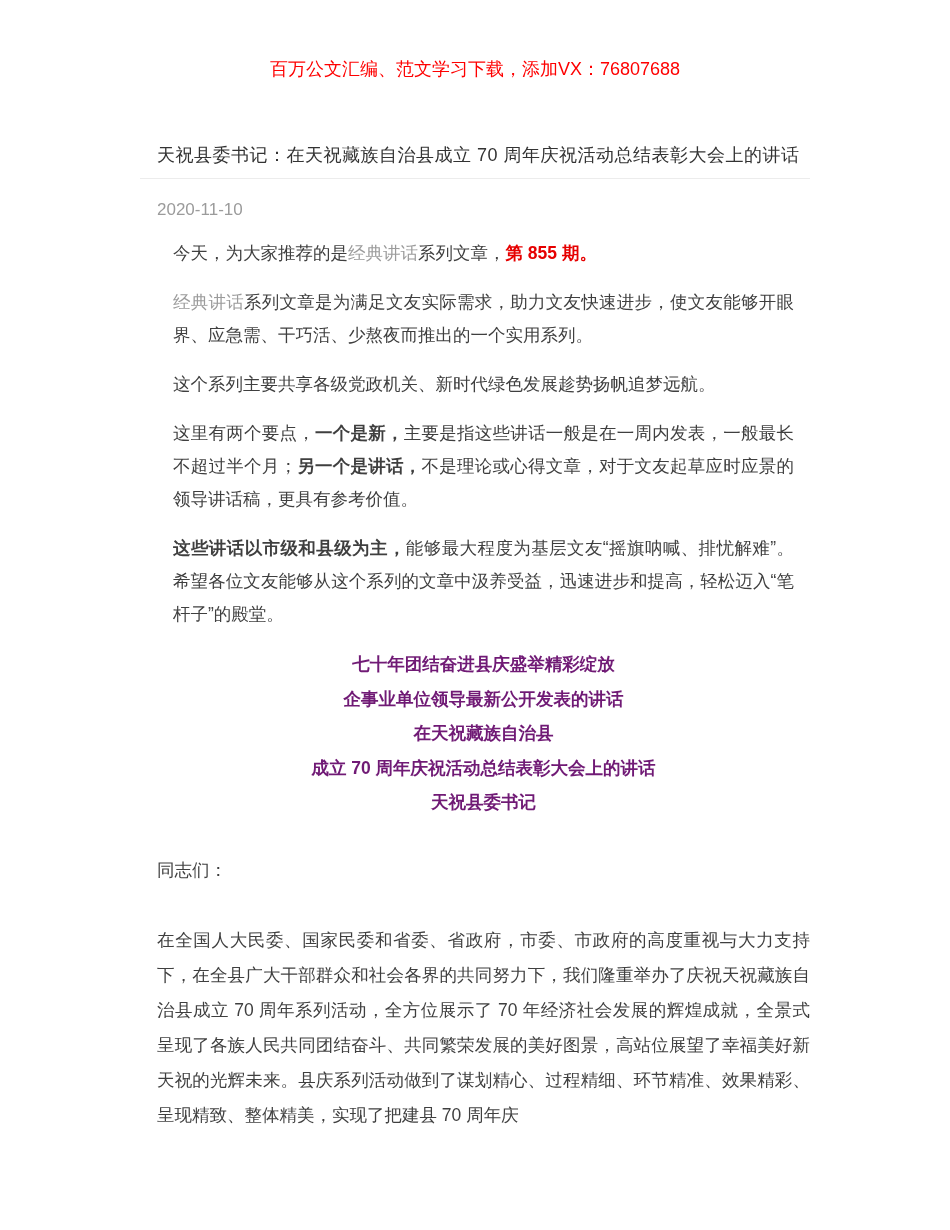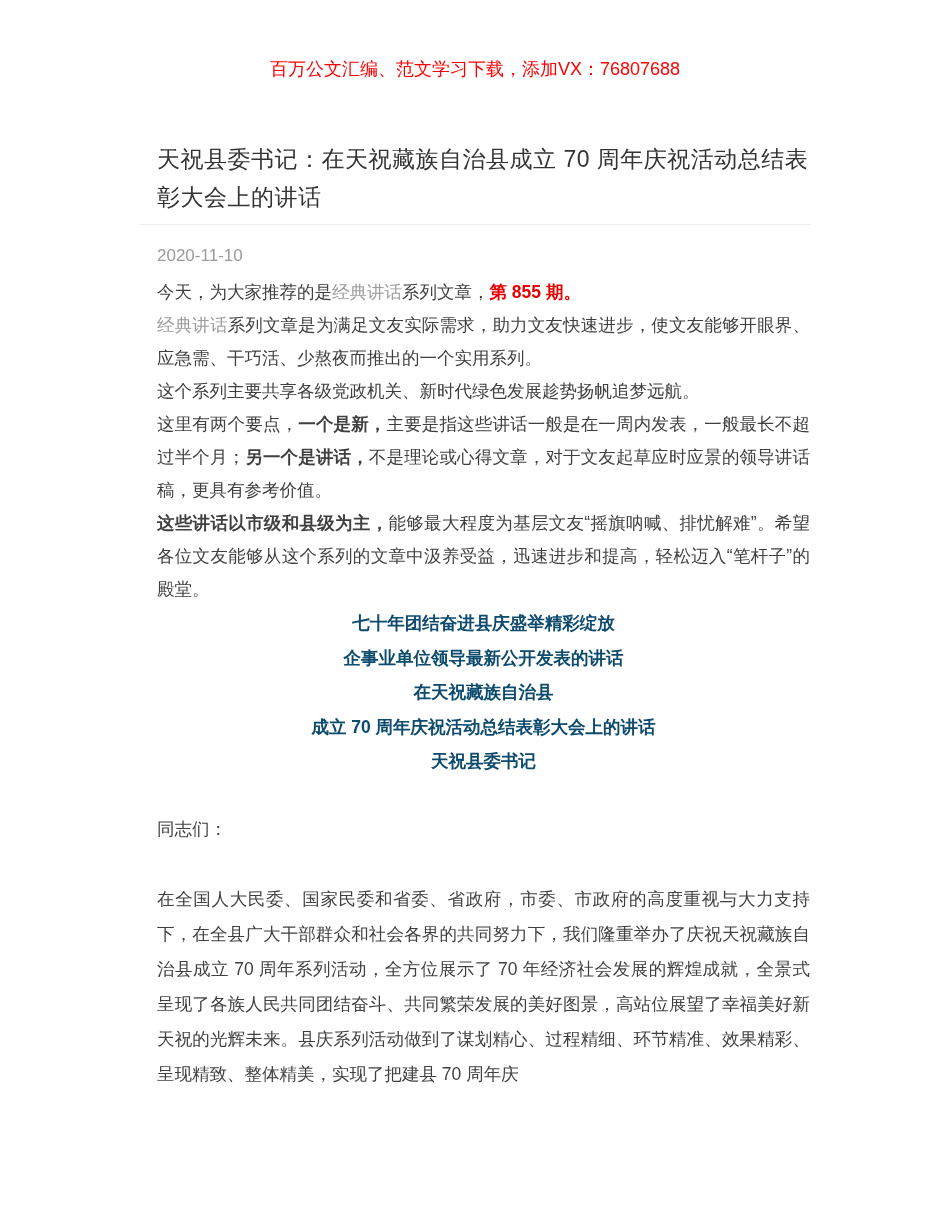--- a/index.html
+++ b/index.html
@@ -20,22 +20,22 @@
     font-size: 18px;
     line-height: 24px;
     color: #fe0000;
   }
   .content {
     width: 653px;
     margin-left: 157px;
   }
   .article-title {
     margin: 59px 0 0 0;
-    font-size: 23px;
-    line-height: 38px;
+    font-size: 18px;
+    line-height: 30px;
     font-weight: 400;
     color: #333333;
     letter-spacing: 0.5px;
   }
   .divider {
     border: none;
     border-top: 1px solid #ececec;
     margin: 8px 0 0 -17px;
     width: 670px;
     height: 0;
@@ -45,29 +45,29 @@
     font-size: 17px;
     line-height: 22px;
     color: #9b9b9b;
   }
   .intro {
     margin-top: 9px;
     font-size: 17.5px;
     line-height: 33px;
     text-align: justify;
   }
-  .intro p { margin: 0; }
+  .intro p { margin: 16px; }
   .gray { color: #9b9b9b; }
   .red-bold { color: #e60000; font-weight: 700; }
   .bold { font-weight: 700; }
   .red-heading {
     font-size: 17.5px;
     line-height: 34.5px;
     font-weight: 700;
-    color: #0c4a6e;
+    color: #701a75;
     text-align: center;
   }
   .red-heading div { margin: 0; }
   .greeting {
     margin-top: 34px;
     font-size: 17.5px;
     line-height: 33px;
   }
   .speech-para {
     margin-top: 36px;

